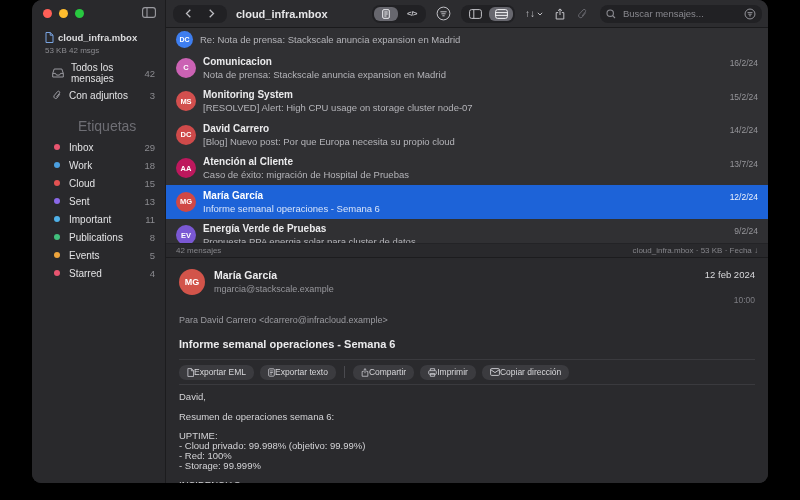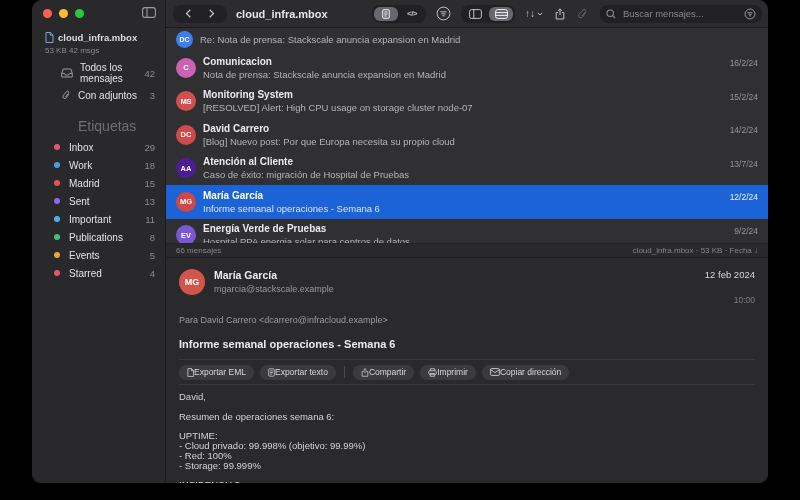--- a/index.html
+++ b/index.html
@@ -8,21 +8,21 @@
     border-radius:10px 10px 9px 9px;overflow:hidden;display:flex;}
   
   .sidebar{width:133px;flex:none;background:#29292c;border-right:1px solid #1c1c1e;position:relative;}
   .traffic{display:flex;align-items:center;gap:7px;padding:9px 0 0 11px;}
   .light{width:9px;height:9px;border-radius:50%;}
   .toggle{position:absolute;top:7px;right:9px;color:#9b9ba1;}
   .fileblock{margin:14px 0 0 13px;}
   .filerow{display:flex;align-items:center;gap:4px;}
   .filename{font-size:9.5px;font-weight:bold;color:#dcdcde;}
   .filemeta{font-size:8px;color:#8b8b90;margin-top:3px;}
-  .sideitem{display:flex;align-items:center;height:22px;padding:0 10px 0 20px;color:#e2e2e4;font-size:10px;cursor:default;margin-left:9px;}
+  .sideitem{display:flex;align-items:center;height:22px;padding:0 10px 0 20px;color:#e2e2e4;font-size:10px;cursor:default;}
   .sideitem .sicon{color:#9a9aa0;margin-right:7px;display:flex;}
   .sideitem .count{margin-left:auto;font-size:9.5px;color:#8b8b90;}
   .sidebar .items{margin-top:7px;}
   .sectionlabel{font-size:14px;color:#6e6e74;margin:12px 0 4px 13px;padding-left:33px;}
   .labelrow{display:flex;align-items:center;height:18px;padding:0 10px 0 22px;font-size:10px;color:#e2e2e4;}
   .dot{width:6px;height:6px;border-radius:50%;margin-right:9px;flex:none;}
   .labelrow .count{margin-left:auto;font-size:9.5px;color:#8b8b90;}
   
   .main{flex:1;display:flex;flex-direction:column;min-width:0;}
   .toolbar{height:27px;flex:none;background:#2c2c2f;border-bottom:1px solid #1a1a1c;
@@ -144,21 +144,21 @@
         <span>Inbox</span>
         <span class="count">29</span>
       </div>
       <div class="labelrow">
         <span class="dot" style="background: rgb(75, 159, 224);"></span>
         <span>Work</span>
         <span class="count">18</span>
       </div>
       <div class="labelrow">
         <span class="dot" style="background: rgb(227, 82, 82);"></span>
-        <span>Madrid</span>
+        <span>Cloud</span>
         <span class="count">15</span>
       </div>
       <div class="labelrow">
         <span class="dot" style="background: rgb(138, 104, 232);"></span>
         <span>Sent</span>
         <span class="count">13</span>
       </div>
       <div class="labelrow">
         <span class="dot" style="background: rgb(79, 176, 232);"></span>
         <span>Important</span>
@@ -291,47 +291,47 @@
       </div>
       <div class="row">
         <span class="avatar" style="background: rgb(207, 74, 74);">DC</span>
         <div class="rowtext">
           <div class="sender">David Carrero</div>
           <div class="subject">[Blog] Nuevo post: Por que Europa necesita su propio cloud</div>
         </div>
         <span class="rdate">14/2/24</span>
       </div>
       <div class="row">
-        <span class="avatar" style="background: #4c1d95;">AA</span>
+        <span class="avatar" style="background: #be185d;">AA</span>
         <div class="rowtext">
           <div class="sender">Atención al Cliente</div>
           <div class="subject">Caso de éxito: migración de Hospital de Pruebas</div>
         </div>
         <span class="rdate">13/7/24</span>
       </div>
       <div class="row selected">
         <span class="avatar" style="background: rgb(208, 72, 69);">MG</span>
         <div class="rowtext">
           <div class="sender">María García</div>
           <div class="subject">Informe semanal operaciones - Semana 6</div>
         </div>
         <span class="rdate">12/2/24</span>
       </div>
       <div class="row">
         <span class="avatar" style="background: rgb(122, 88, 212);">EV</span>
         <div class="rowtext">
           <div class="sender">Energía Verde de Pruebas</div>
-          <div class="subject">Hospital PPA energia solar para centros de datos</div>
+          <div class="subject">Propuesta PPA energia solar para cluster de datos</div>
         </div>
         <span class="rdate">9/2/24</span>
       </div>
     </div>
 
     <div class="liststatus">
-      <span>66 mensajes</span>
+      <span>42 mensajes</span>
       <span>cloud_infra.mbox · 53 KB · Fecha ↓</span>
     </div>
 
     <div class="detail">
       <div class="dheader">
         <span class="davatar" style="background: rgb(210, 84, 74);">MG</span>
         <div class="dfrom">
           <div class="dname">María García</div>
           <div class="demail">mgarcia@stackscale.example</div>
         </div>

